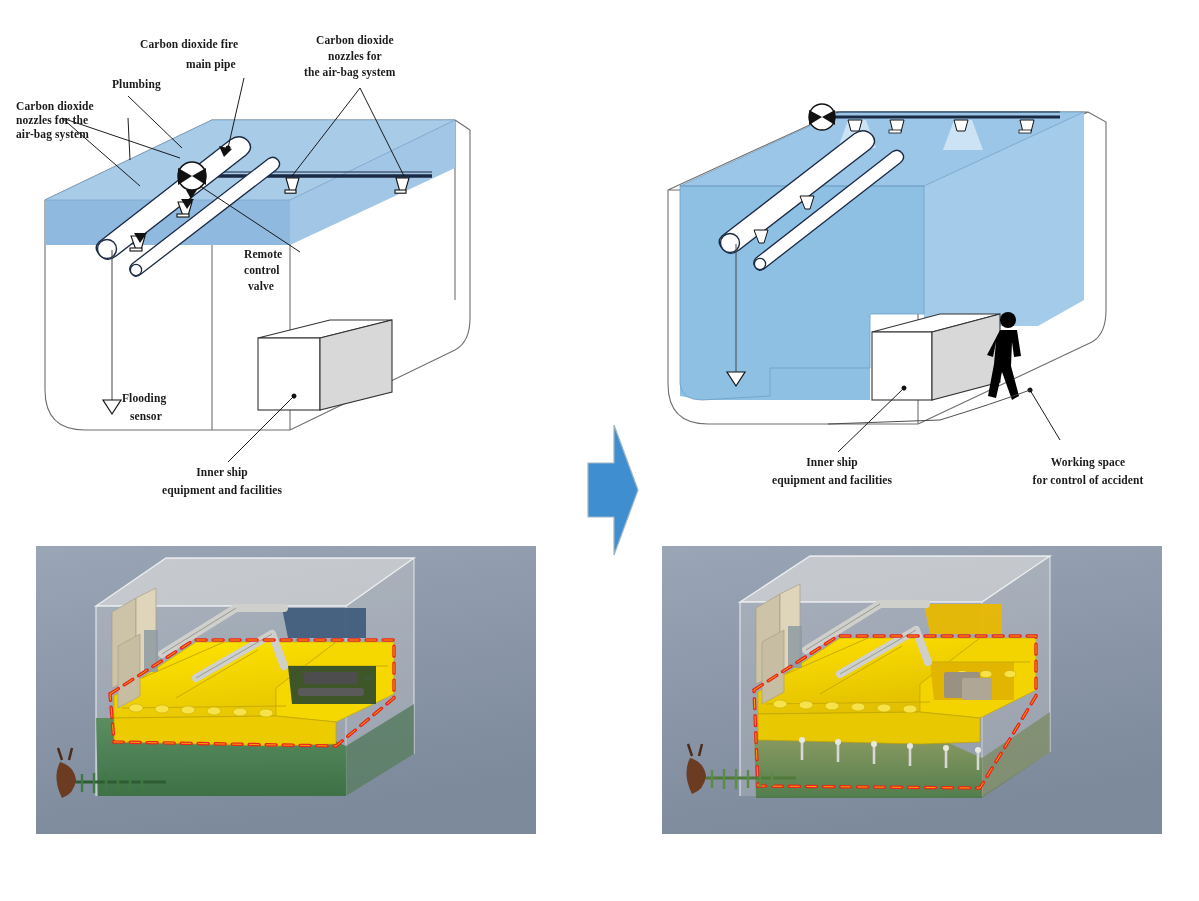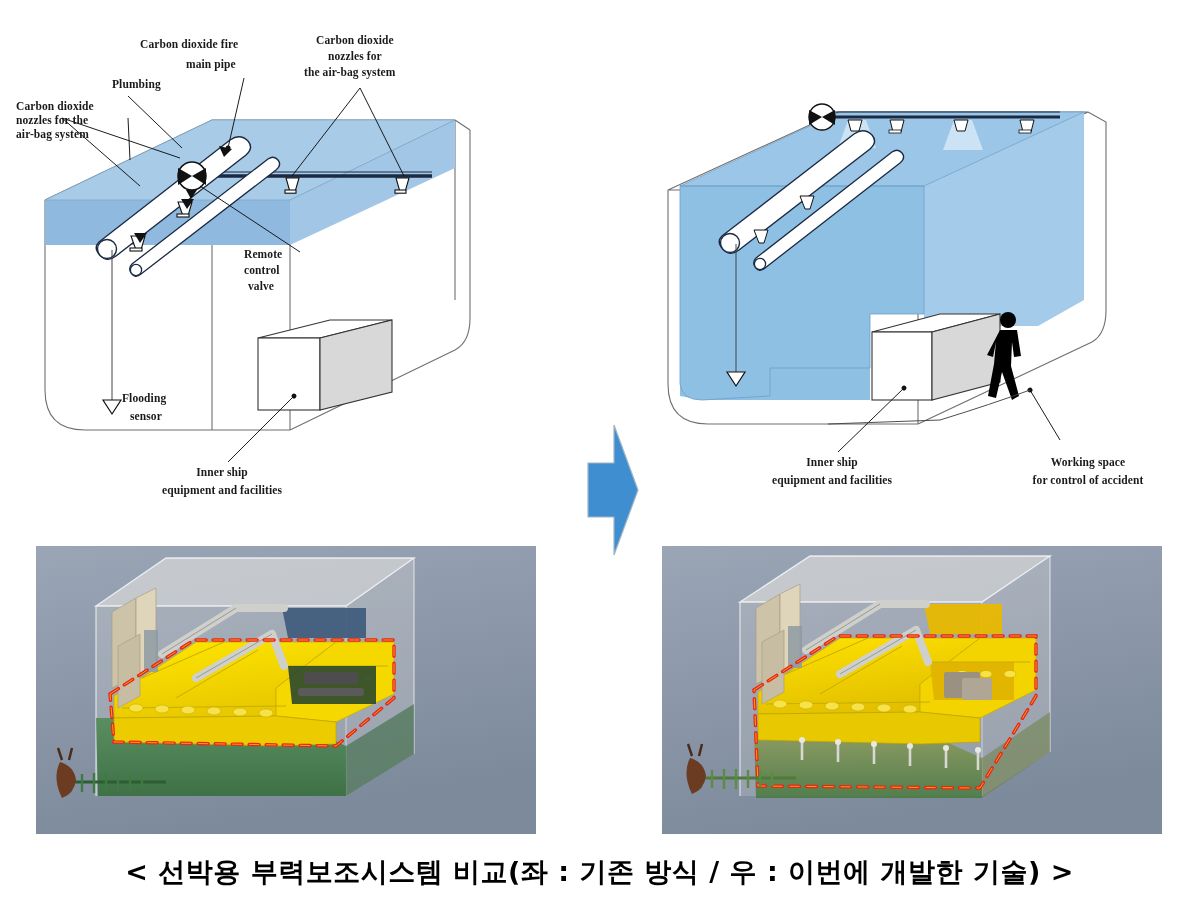--- a/index.html
+++ b/index.html
@@ -544,15 +544,14 @@
           <line x1="98" y1="225" x2="98" y2="241"></line>
             <line x1="110" y1="226" x2="110" y2="240"></line>
         </g>
         <path d="M 28,212 Q 20,228 30,248 Q 42,244 44,230 Q 42,216 28,212 Z" fill="#6b3b22"></path>
         <path d="M 30,210 L 26,198" stroke="#4b2a18" stroke-width="2.4"></path>
         <path d="M 37,210 L 40,198" stroke="#4b2a18" stroke-width="2.4"></path>
       </g>
     </svg>
   </div>
 
-  <div id="caption">&lt; 선박용 부력보조시스템 비교(좌 : 기존 방식 / 우 : 이번에 개발한 기술) &gt;</div>
 
 </div>
 
 </body></html>

